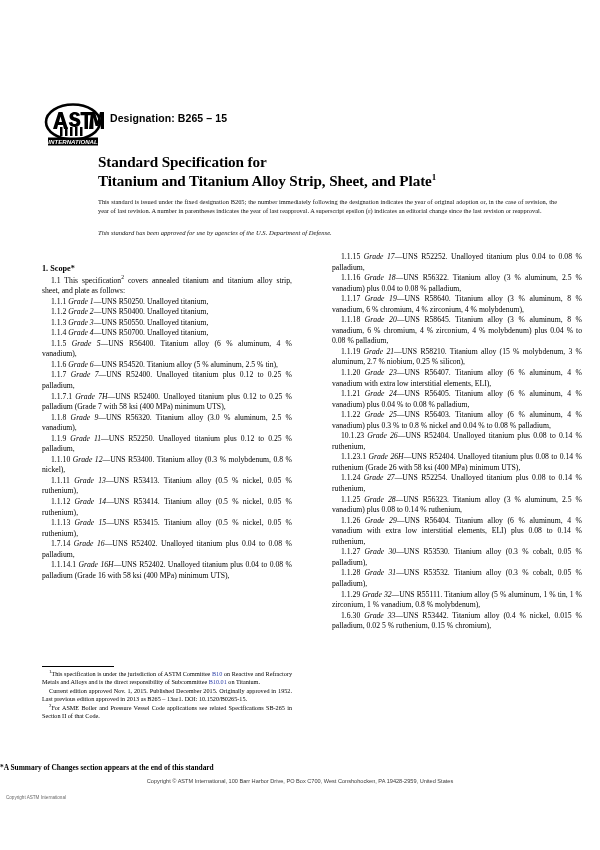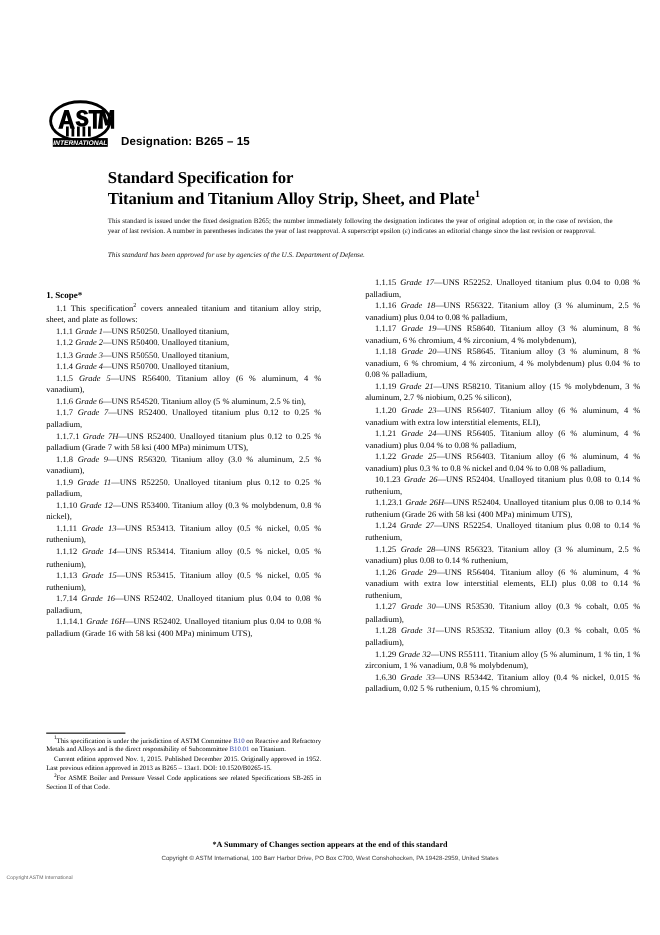--- a/index.html
+++ b/index.html
@@ -19,24 +19,24 @@
     position: absolute;
     left: 0; top: 0;
     width: 600px;
     height: 850px;
   }
 
   
   .header {
     position: absolute;
     left: 42px;
-    top: 90px;
+    top: 102px;
     width: 516px;
     display: flex;
-    align-items: flex-end;
+    align-items: flex-start;
   }
   .logo-block {
     width: 62px;
     flex: 0 0 62px;
     margin-top: 1px;
   }
   .logo-svg { display: block; }
   .designation {
     font-family: "Liberation Sans", sans-serif;
     font-weight: bold;
@@ -147,21 +147,21 @@
     line-height: 0;
   }
   .lnk { color: #2b3fa8; }
 
   
   .summary-note {
     position: absolute;
     left: 0;
     top: 763px;
     width: 600px;
-    text-align: center;
+    text-align: left;
     font-size: 7.4px;
     font-weight: bold;
   }
   .copyright {
     position: absolute;
     left: 0;
     top: 778px;
     width: 600px;
     text-align: center;
     font-family: "Liberation Sans", sans-serif;

